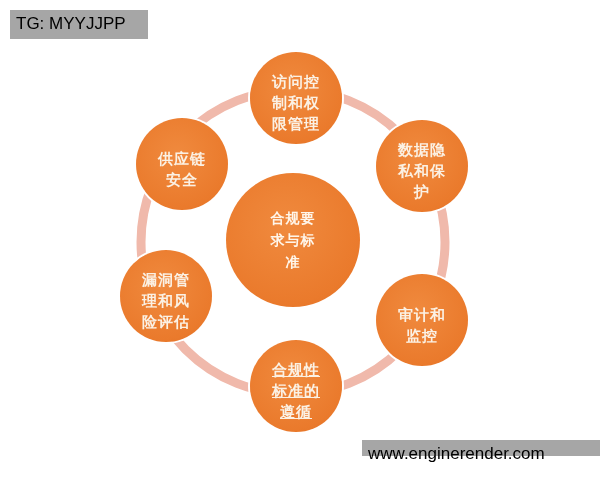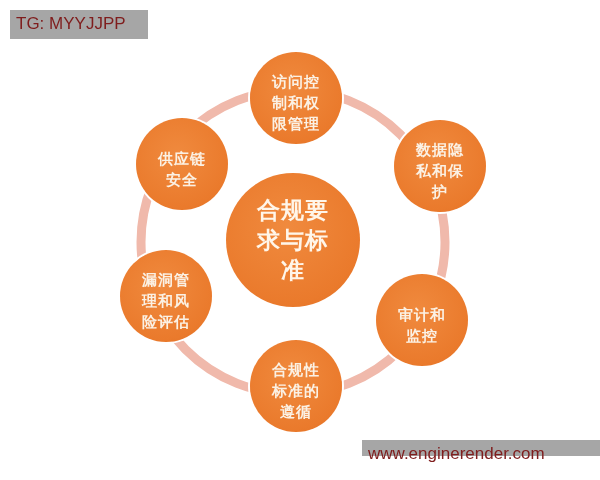--- a/index.html
+++ b/index.html
@@ -2,70 +2,70 @@
 <html><head>
   <meta charset="utf-8">
   <style>
     html, body { margin: 0; padding: 0; }
     body {
       width: 600px; height: 480px; background: #ffffff;
       position: relative; overflow: hidden;
       font-family: "DejaVu Sans", sans-serif;
     }
     .watermark {
-      position: absolute; background: #a6a6a6; color: #7f1d1d;
+      position: absolute; background: #a6a6a6; color: #000000;
       font-family: "Liberation Sans", sans-serif;
       font-size: 17px; line-height: 28px; padding: 0 6px; white-space: nowrap;
     }
     .wm-top { left: 10px; top: 10px; width: 126px; height: 29px; }
     .wm-bottom { left: 362px; top: 440px; width: 226px; height: 16px; }
     svg.ring { position: absolute; left: 0; top: 0; }
     .node {
       position: absolute; border-radius: 50%;
       background: radial-gradient(circle at 45% 40%, #f08a3e 0%, #ea7a2c 70%, #e06f22 100%);
       box-shadow: 0 0 0 2px #ffffff;
       display: flex; align-items: center; justify-content: center;
       text-align: center; color: #fbf1e4;
     }
     .node .label {
       display: block; font-weight: bold; letter-spacing: 1px;
       white-space: pre-line;
     }
     .outer { width: 92px; height: 92px; }
     .outer .label { font-size: 15px; line-height: 21px; margin-top: 11px; }
     .center { width: 134px; height: 134px; left: 226px; top: 173px; }
-    .center .label { font-size: 23px; line-height: 30px; color: #fff6ea; text-align: center; }
+    .center .label { font-size: 14px; line-height: 22px; color: #fff6ea; text-align: center; }
   </style>
 </head>
 <body>
 
 <div class="watermark wm-top">TG: MYYJJPP</div>
 
 <svg class="ring" width="600" height="480">
   <circle cx="293" cy="242" r="152" fill="none" stroke="#f0b9ab" stroke-width="9"></circle>
 </svg>
 
 <div class="node outer" style="left:250px; top:52px;">
   <span class="label">访问控
 制和权
 限管理</span>
 </div>
 
-<div class="node outer" style="left:394px; top:120px;">
+<div class="node outer" style="left:376px; top:120px;">
   <span class="label">数据隐
 私和保
 护</span>
 </div>
 
 <div class="node outer" style="left:376px; top:274px;">
   <span class="label">审计和
 监控</span>
 </div>
 
-<div class="node outer" style="left:250px; top:340px;">
+<div class="node outer" style="left:250px; top:340px;text-decoration:underline;">
   <span class="label">合规性
 标准的
 遵循</span>
 </div>
 
 <div class="node outer" style="left:120px; top:250px;">
   <span class="label">漏洞管
 理和风
 险评估</span>
 </div>

